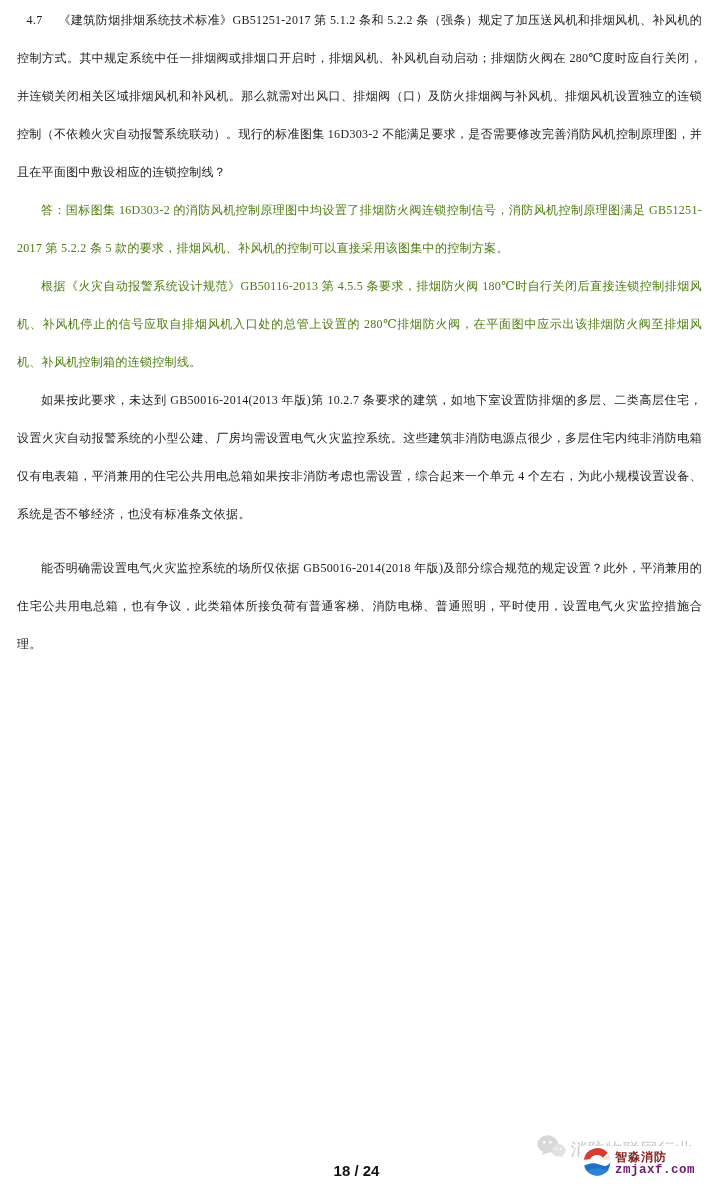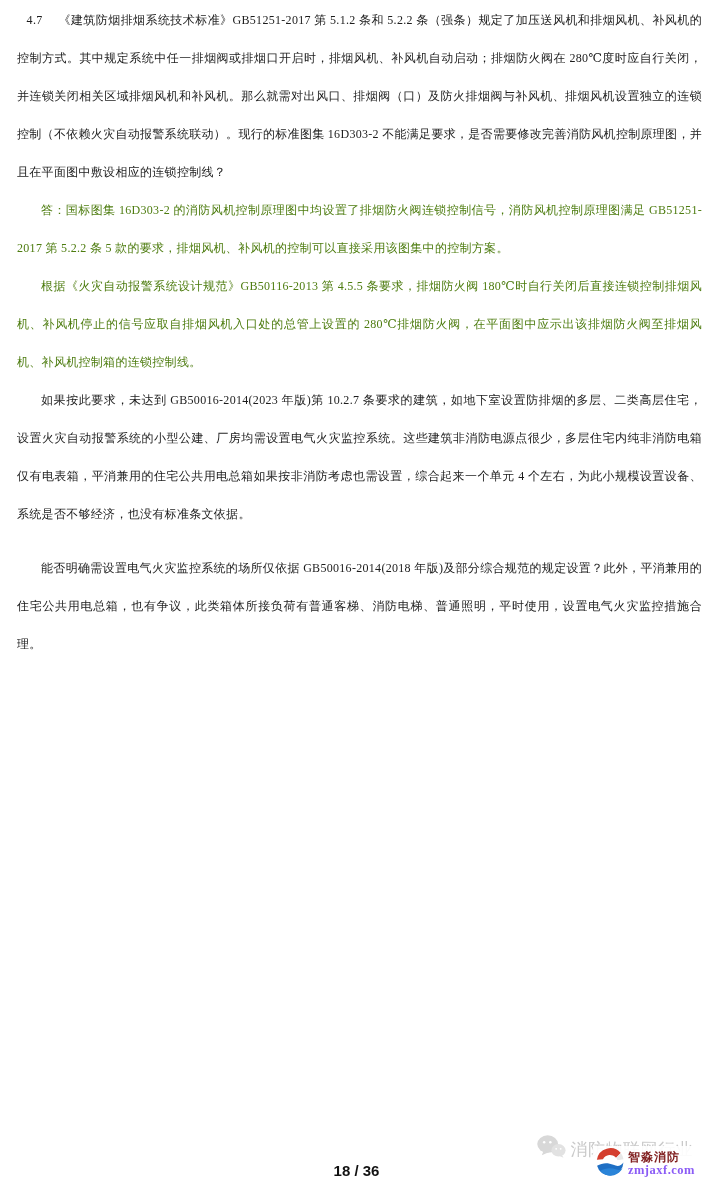--- a/index.html
+++ b/index.html
@@ -64,42 +64,42 @@
   .logo-text-col { display: flex; flex-direction: column; line-height: 1.05; }
   .logo-name {
     font-family: "Liberation Sans", "DejaVu Sans", sans-serif;
     font-weight: bold;
     font-size: 12px;
     color: #7f1d1d;
     letter-spacing: 1px;
     white-space: nowrap;
   }
   .logo-domain {
-    font-family: Liberation Serif, serif;
+    font-family: Liberation Mono, monospace;
     font-weight: bold;
     font-size: 12.5px;
-    color: #8b5cf6;
+    color: #701a75;
     letter-spacing: 0.5px;
     white-space: nowrap;
   }
 </style>
 </head>
 <body>
 
 <div class="page">
 
   <div class="content">
     <p class="para numbered">4.7　 《建筑防烟排烟系统技术标准》GB51251-2017 第 5.1.2 条和 5.2.2 条（强条）规定了加压送风机和排烟风机、补风机的控制方式。其中规定系统中任一排烟阀或排烟口开启时，排烟风机、补风机自动启动；排烟防火阀在 280℃度时应自行关闭，并连锁关闭相关区域排烟风机和补风机。那么就需对出风口、排烟阀（口）及防火排烟阀与补风机、排烟风机设置独立的连锁控制（不依赖火灾自动报警系统联动）。现行的标准图集 16D303-2 不能满足要求，是否需要修改完善消防风机控制原理图，并且在平面图中敷设相应的连锁控制线？</p>
     <p class="para red">答：国标图集 16D303-2 的消防风机控制原理图中均设置了排烟防火阀连锁控制信号，消防风机控制原理图满足 GB51251-2017 第 5.2.2 条 5 款的要求，排烟风机、补风机的控制可以直接采用该图集中的控制方案。</p>
     <p class="para red">根据《火灾自动报警系统设计规范》GB50116-2013 第 4.5.5 条要求，排烟防火阀 180℃时自行关闭后直接连锁控制排烟风机、补风机停止的信号应取自排烟风机入口处的总管上设置的 280℃排烟防火阀，在平面图中应示出该排烟防火阀至排烟风机、补风机控制箱的连锁控制线。</p>
-    <p class="para">如果按此要求，未达到 GB50016-2014(2023 年版)第 10.2.7 条要求的建筑，如地下室设置防排烟的多层、二类高层住宅，设置火灾自动报警系统的小型公建、厂房均需设置电气火灾监控系统。这些建筑非消防电源点很少，多层住宅内纯非消防电箱仅有电表箱，平消兼用的住宅公共用电总箱如果按非消防考虑也需设置，综合起来一个单元 4 个左右，为此小规模设置设备、系统是否不够经济，也没有标准条文依据。</p>
+    <p class="para">如果按此要求，未达到 GB50016-2014(2013 年版)第 10.2.7 条要求的建筑，如地下室设置防排烟的多层、二类高层住宅，设置火灾自动报警系统的小型公建、厂房均需设置电气火灾监控系统。这些建筑非消防电源点很少，多层住宅内纯非消防电箱仅有电表箱，平消兼用的住宅公共用电总箱如果按非消防考虑也需设置，综合起来一个单元 4 个左右，为此小规模设置设备、系统是否不够经济，也没有标准条文依据。</p>
     <p class="para small-gap">能否明确需设置电气火灾监控系统的场所仅依据 GB50016-2014(2018 年版)及部分综合规范的规定设置？此外，平消兼用的住宅公共用电总箱，也有争议，此类箱体所接负荷有普通客梯、消防电梯、普通照明，平时使用，设置电气火灾监控措施合理。</p>
   </div>
 
-  <div class="page-indicator">18 / 36</div>
+  <div class="page-indicator">18 / 24</div>
 
   <div class="watermark">
     <div class="wm-gray-row">
       <span class="wechat-icon">
         <svg width="30" height="26" viewBox="0 0 36 30" aria-hidden="true">
           <ellipse cx="14" cy="11.5" rx="12.5" ry="10.5" fill="#d8d8d8"></ellipse>
           <path d="M7 25 L9.5 18.5 L16 21 Z" fill="#d8d8d8"></path>
           <circle cx="9.8" cy="9.2" r="1.5" fill="#ffffff"></circle>
           <circle cx="17.2" cy="9.2" r="1.5" fill="#ffffff"></circle>
           <ellipse cx="27" cy="19" rx="8.5" ry="7.5" fill="#e2e2e2"></ellipse>

